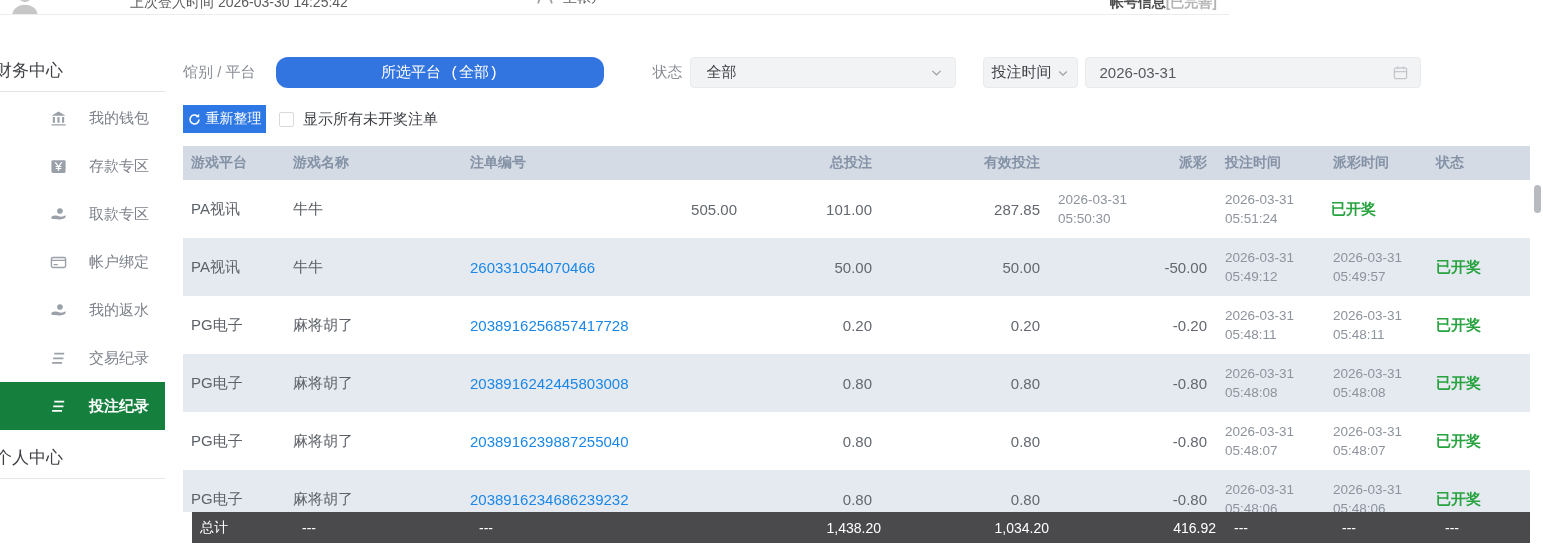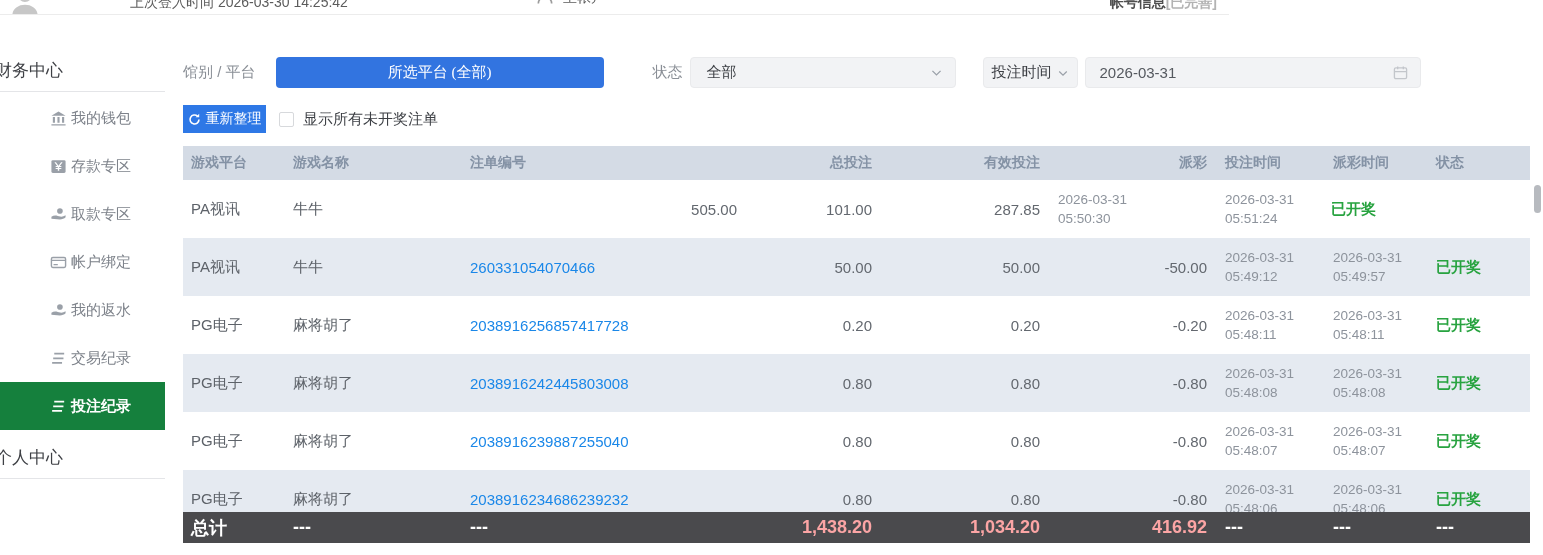--- a/index.html
+++ b/index.html
@@ -19,32 +19,32 @@
   .account-info { position:absolute; right:12px; top:3px; font-size:14px; color:#4f4f4f; font-weight:bold; }
   .account-info .muted { color:#b3b3b3; font-weight:bold; }
 
   
   .layout { display:flex; }
   .sidebar { width:165px; flex:0 0 165px; }
   .side-heading { margin-top:44px; margin-left:-5px; font-size:17px; color:#3e4045;
     padding-bottom:9px; border-bottom:1px solid #e4e5e8; width:170px; }
   .side-heading.second { margin-top:16px; }
   .side-menu { margin-top:2px; }
-  .side-item { height:48px; display:flex; align-items:center; padding-left:50px; gap:4px;
+  .side-item { height:48px; display:flex; align-items:center; padding-left:50px; gap:22px;
     font-size:15px; color:#7d828a; cursor:pointer; }
   .side-item svg { flex:0 0 17px; }
   .side-item.active { background:#15803d; color:#fff; font-weight:bold; }
 
   
   .main { flex:1; padding-left:18px; }
   .filter-row1 { margin-top:42px; display:flex; align-items:center; }
   .flabel { font-size:15px; color:#8a8f96; }
   .flabel.first { margin-right:20px; }
-  .platform-btn { width:328px; height:31px; background:#3274e0; border:none; border-radius:4px;
-    color:#fff; font-size:15px; cursor:pointer; font-family:Liberation Serif, serif; }
+  .platform-btn { width:328px; height:31px; background:#3274e0; border:none; border-radius:12px;
+    color:#fff; font-size:15px; cursor:pointer; font-family:Liberation Mono, monospace; }
   .status-label { margin-left:49px; margin-right:7px; color:#8a8f96; }
   .select { width:266px; height:31px; background:#f2f3f5; border:1px solid #e9eaec; border-radius:4px;
     display:flex; align-items:center; justify-content:space-between; padding:0 12px 0 16px;
     font-size:15px; color:#3c3f44; cursor:pointer; }
   .bet-time-btn { margin-left:27px; width:95px; height:31px; background:#f2f3f5; border:1px solid #e9eaec;
     border-radius:4px; display:flex; align-items:center; justify-content:center; gap:5px;
     font-size:15px; color:#3c3f44; cursor:pointer; }
   .date-input { margin-left:7px; width:336px; height:31px; background:#f2f3f5; border:1px solid #e9eaec;
     border-radius:4px; display:flex; align-items:center; justify-content:space-between;
     padding:0 12px 0 14px; font-size:15px; color:#55595f; cursor:text; }
@@ -67,23 +67,23 @@
   .num, .th.num { text-align:right; padding-right:8px; padding-left:0; }
   .rows-clip { height:332px; overflow:hidden; }
   .trow { height:58px; align-items:center; font-size:15px; color:#5d6269; background:#fff; }
   .trow.alt { background:#e5eaf1; }
   .td.id-cell { padding-left:10px; }
   .betlink { color:#1a87e8; text-decoration:none; cursor:pointer; }
   .td.num { color:#63686f; }
   .date-cell { font-size:13.5px; color:#8d939c; line-height:19px; padding-left:10px; }
   .date-cell span { display:block; }
   .status-open { color:#28a340; font-weight:bold; font-size:15px; }
-  .tfoot { background:#4a4a4d; height:31px; align-items:center; color:#fff; font-size:18px;
-    font-weight:bold; margin-top:0; }
-  .tfoot .fnum { color:#fca5a5; }
+  .tfoot { background:#4a4a4d; height:31px; align-items:center; color:#fff; font-size:14px;
+    font-weight:normal; margin-top:0;margin-left:9px; }
+  .tfoot .fnum { color:#ffffff; }
 
   .scroll-thumb { position:absolute; left:1534px; top:185px; width:7px; height:28px;
     background:#b7babf; border-radius:4px; cursor:grab; }
 </style>
 </head>
 <body>
 
 <div class="page">
 
   <div class="topbar">

